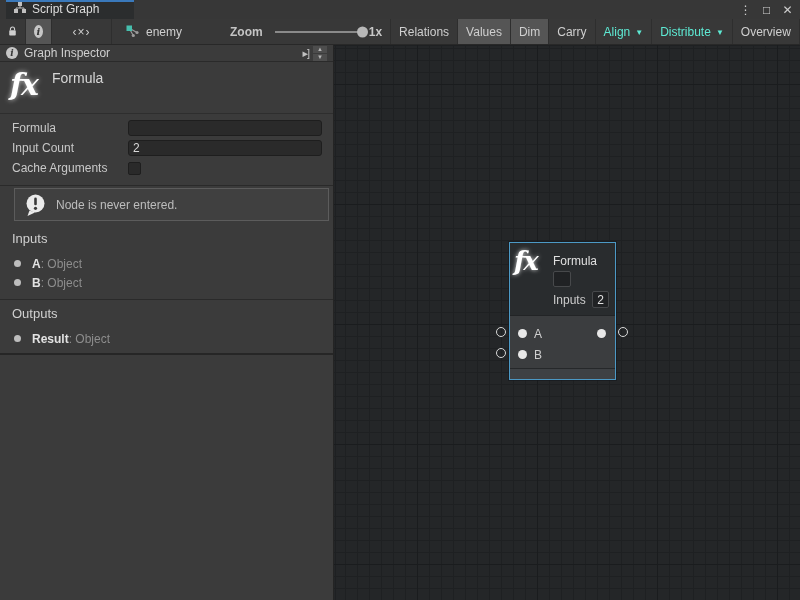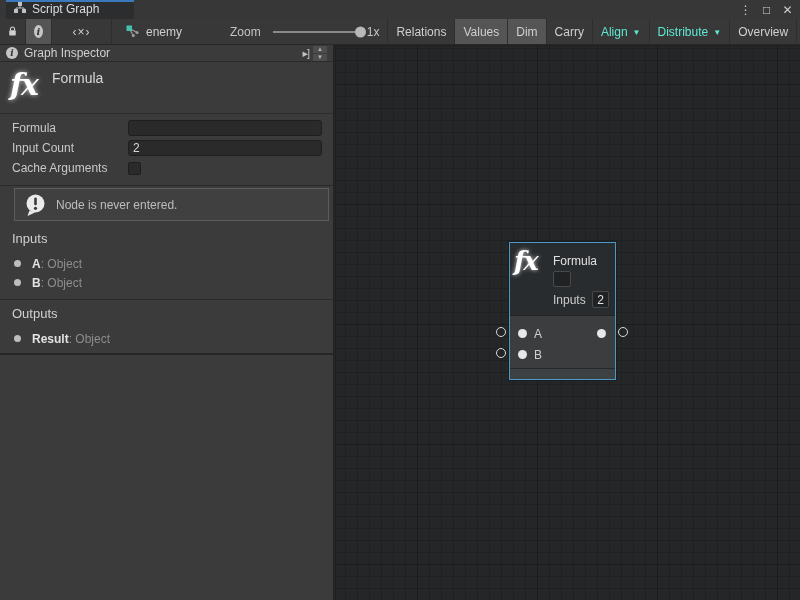--- a/index.html
+++ b/index.html
@@ -181,21 +181,21 @@
     </div>
     <div class="tb-btn" style="gap:6px; border-right:none; padding-left:14px;">
       <svg width="14" height="13" viewBox="0 0 14 13">
         <path d="M3 3 L10 7 M3 3 L7 10" stroke="#9a9a9a" stroke-width="1.2"></path>
         <rect x="0.5" y="0.5" width="5.5" height="5.5" fill="#46bfae"></rect>
         <circle cx="11" cy="7.5" r="1.6" fill="#9a9a9a"></circle>
         <circle cx="7.3" cy="10.5" r="1.6" fill="#9a9a9a"></circle>
       </svg>
       <span>enemy</span>
     </div>
-    <div class="zoom-wrap" style="margin-left:26px;">
+    <div class="zoom-wrap" style="margin-left:26px;font-weight:bold;">
       <span class="tb-label">Zoom</span>
       <div class="zoom-track">
         <div class="zoom-knob"></div>
       </div>
       <span>1x</span>
     </div>
 
     <div class="tb-group-right">
       <div class="tb-btn">
         <span>Relations</span>

